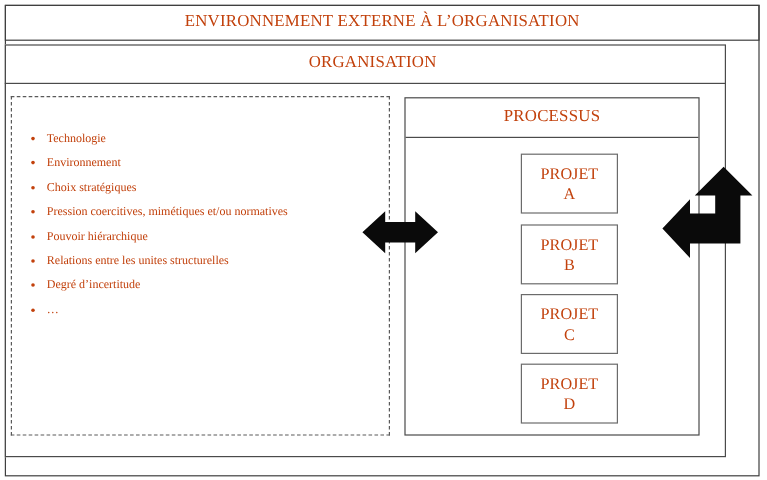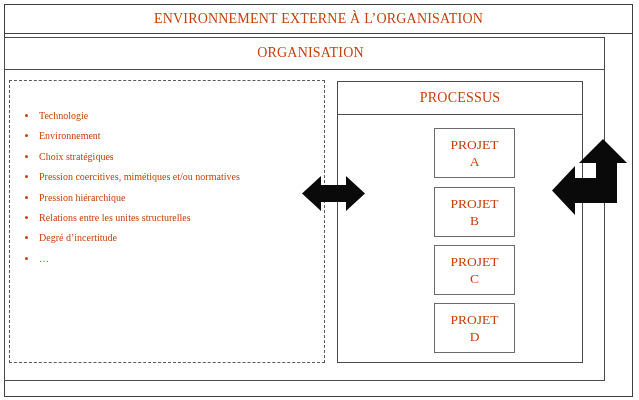--- a/index.html
+++ b/index.html
@@ -113,21 +113,21 @@
   <div class="abs org-title">
     <span>ORGANISATION</span>
   </div>
 
   <div class="abs factors-box">
     <ul class="factors-list">
       <li>Technologie</li>
       <li>Environnement</li>
       <li>Choix stratégiques</li>
       <li>Pression coercitives, mimétiques et/ou normatives</li>
-      <li>Pression hiérarchique</li>
+      <li>Pouvoir hiérarchique</li>
       <li>Relations entre les unites structurelles</li>
       <li>Degré d’incertitude</li>
       <li>…</li>
     </ul>
   </div>
 
   <div class="abs prog-box">
     <div class="prog-title">PROCESSUS</div>
 
     <div class="project pa">

